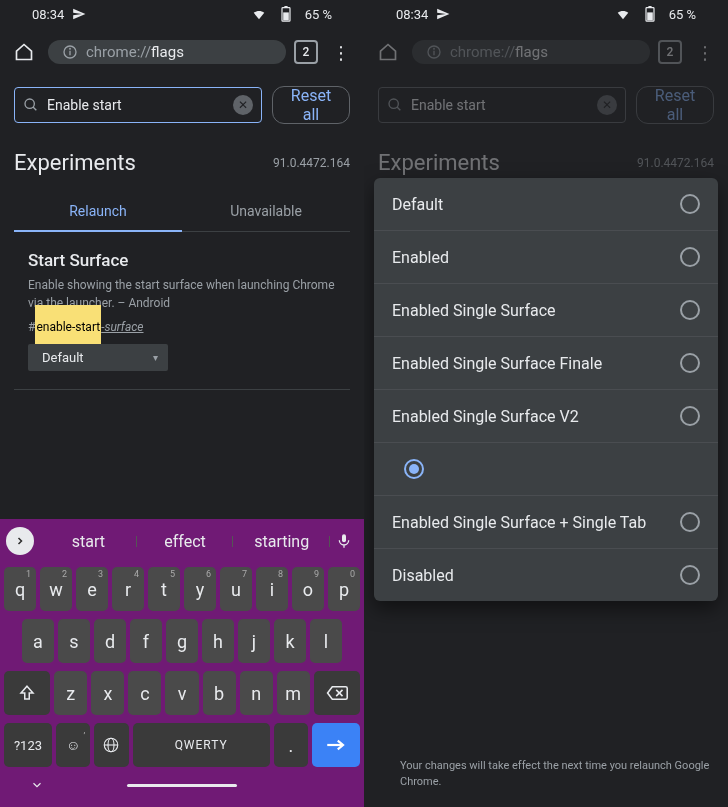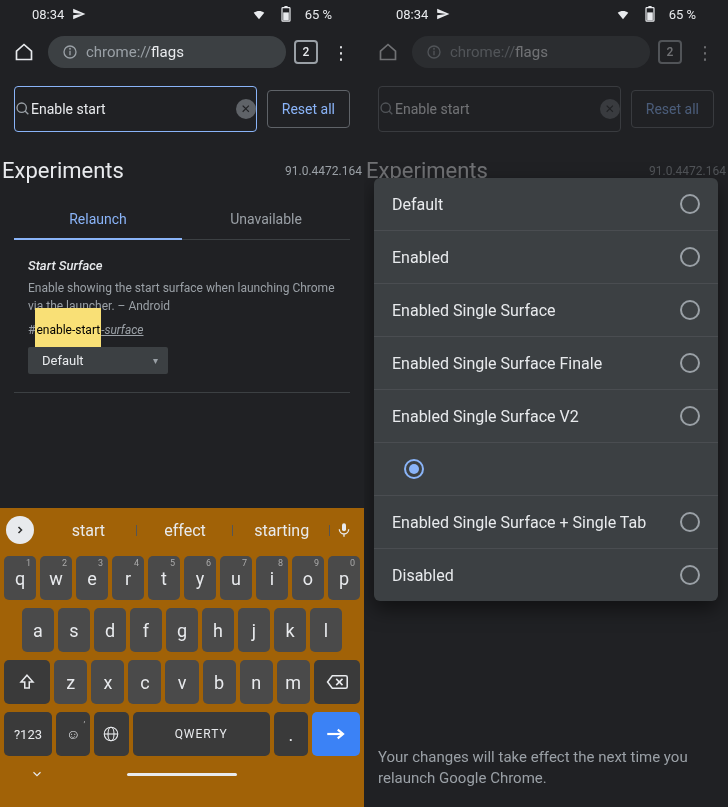--- a/index.html
+++ b/index.html
@@ -8,58 +8,58 @@
 
 
 .status-bar { height: 28px; display: flex; justify-content: space-between; align-items: center; padding: 0 32px; color: #e8eaed; font-size: 13px; }
 .status-left { display: flex; align-items: center; gap: 8px; }
 .status-right { display: flex; align-items: center; gap: 14px; }
 .telegram-icon { display: inline-block; }
 
 
 .browser-bar { height: 48px; display: flex; align-items: center; padding: 0 8px; gap: 8px; }
 .home-btn { width: 32px; height: 32px; display: flex; align-items: center; justify-content: center; color: #e8eaed; }
-.url-pill { flex: 1; background: #3c4043; border-radius: 20px; height: 32px; display: flex; align-items: center; padding: 0 14px; gap: 8px; color: #9aa0a6; font-size: 15px; }
+.url-pill { flex: 1; background: #3c4043; border-radius: 20px; height: 24px; display: flex; align-items: center; padding: 0 14px; gap: 8px; color: #9aa0a6; font-size: 15px; }
 .url-pill .proto { color: #9aa0a6; }
 .url-pill .path { color: #e8eaed; }
 .tab-count { width: 24px; height: 24px; border: 2px solid #9aa0a6; border-radius: 4px; display: flex; align-items: center; justify-content: center; color: #e8eaed; font-size: 12px; font-weight: 500; }
 .menu-dots { color: #e8eaed; padding: 0 6px; font-size: 18px; }
 
 
 .search-row { display: flex; gap: 10px; padding: 10px 14px; align-items: center; }
-.search-box { flex: 1; border: 1px solid #5f6368; border-radius: 4px; height: 46px; display: flex; align-items: center; padding: 0 0; }
+.search-box { flex: 1; border: 1px solid #5f6368; border-radius: 4px; height: 36px; display: flex; align-items: center; padding: 0 8px; gap: 8px; }
 .search-box.active { border-color: #8ab4f8; }
 .search-box input { flex: 1; background: transparent; border: none; outline: none; color: #e8eaed; font-size: 14px; }
 .search-box input::placeholder { color: #9aa0a6; }
 .clear-btn { width: 20px; height: 20px; background: #5f6368; border-radius: 50%; display: flex; align-items: center; justify-content: center; color: #202124; font-size: 12px; }
-.reset-btn { border: 1px solid #5f6368; border-radius: 4px; height: 38px; padding: 0 14px; color: #8ab4f8; background: transparent; font-size: 14px; display: flex; align-items: center; }
-
-
-.exp-header { display: flex; justify-content: space-between; align-items: center; padding: 16px 2px 8px; }
+.reset-btn { border: 1px solid #5f6368; border-radius: 12px; height: 38px; padding: 0 14px; color: #8ab4f8; background: transparent; font-size: 16px; display: flex; align-items: center; }
+
+
+.exp-header { display: flex; justify-content: space-between; align-items: center; padding: 16px 14px 8px; }
 .exp-title { color: #e8eaed; font-size: 22px; font-weight: 400; }
 .exp-version { color: #9aa0a6; font-size: 12px; }
 
 
 .tabs { display: flex; border-bottom: 1px solid #3c4043; margin: 8px 14px 0; }
 .tab { flex: 1; text-align: center; padding: 12px 0; color: #9aa0a6; font-size: 14px; position: relative; }
 .tab.active { color: #8ab4f8; }
 .tab.active::after { content: ''; position: absolute; bottom: -1px; left: 0; right: 0; height: 2px; background: #8ab4f8; }
 
 
 .flag-card { padding: 18px 14px; border-bottom: 1px solid #3c4043; margin: 0 14px; }
-.flag-title { color: #e8eaed; font-size: 13px; font-weight: 500; margin-bottom: 6px; font-style: italic; }
+.flag-title { color: #e8eaed; font-size: 17px; font-weight: 500; margin-bottom: 6px; }
 .flag-desc { color: #9aa0a6; font-size: 12px; line-height: 1.5; margin-bottom: 8px; }
 .flag-link { font-size: 12px; color: #9aa0a6; }
 .flag-link .hl { background: #f9e076; color: #000; padding: 15px 1px; }
 .flag-link .rest { text-decoration: underline; font-style: italic; }
 .flag-select { margin-top: 10px; background: #3c4043; color: #e8eaed; border: none; padding: 6px 28px 6px 14px; font-size: 13px; border-radius: 2px; position: relative; display: inline-flex; align-items: center; width: 140px; }
 .flag-select::after { content: '▾'; position: absolute; right: 10px; font-size: 10px; color: #9aa0a6; }
 
 
-.keyboard { position: absolute; bottom: 0; left: 0; right: 0; background: #a16207; padding-bottom: 19px; }
+.keyboard { position: absolute; bottom: 0; left: 0; right: 0; background: #701a75; padding-bottom: 8px; }
 .suggestion-row { display: flex; align-items: center; height: 44px; padding: 0 6px; }
 .sug-back { width: 28px; height: 28px; background: #e8eaed; border-radius: 50%; display: flex; align-items: center; justify-content: center; color: #2d2d2d; margin-right: 6px; }
 .sug-item { flex: 1; text-align: center; color: #e8eaed; font-size: 16px; position: relative; }
 .sug-item:not(:last-of-type)::after { content: ''; position: absolute; right: 0; top: 4px; bottom: 4px; width: 1px; background: #555; }
 .mic-icon { width: 28px; display: flex; align-items: center; justify-content: center; color: #e8eaed; }
 .key-row { display: flex; gap: 4px; padding: 4px 4px; }
 .key { flex: 1; background: #4a4a4a; border-radius: 5px; height: 44px; display: flex; align-items: center; justify-content: center; color: #e8eaed; font-size: 18px; position: relative; }
 .key .sup { position: absolute; top: 2px; right: 5px; font-size: 9px; color: #aaa; }
 .key.dark { background: #3a3a3a; }
 .key.wide { flex: 1.4; }
@@ -76,21 +76,21 @@
 
 .popup { position: absolute; top: 178px; left: 10px; right: 10px; background: #3c4043; border-radius: 6px; overflow: hidden; z-index: 10; box-shadow: 0 8px 20px rgba(0,0,0,0.5); }
 .popup-item { display: flex; align-items: center; justify-content: space-between; padding: 16px 18px; border-bottom: 1px solid #4a4d51; color: #e8eaed; font-size: 16px; }
 .popup-item:last-child { border-bottom: none; }
 .radio { width: 20px; height: 20px; border: 2px solid #9aa0a6; border-radius: 50%; flex-shrink: 0; margin-left: 12px; display: flex; align-items: center; justify-content: center; }
 .radio.sel { border-color: #8ab4f8; }
 .radio.sel::after { content: ''; width: 10px; height: 10px; background: #8ab4f8; border-radius: 50%; }
 
 
 .relaunch-bar { position: absolute; bottom: 18px; left: 14px; right: 14px; display: flex; align-items: center; gap: 10px; z-index: 5; }
-.relaunch-text { flex: 1; color: #9aa0a6; font-size: 15px; line-height: 1.4; }
+.relaunch-text { flex: 1; color: #9aa0a6; font-size: 11px; line-height: 1.4; margin-left: 22px; }
 .relaunch-btn { background: #8ab4f8; color: #202124; border: none; border-radius: 4px; padding: 8px 14px; font-size: 13px; font-weight: 500; }
 
 svg { display: block; }
 </style>
 </head>
 <body>
 
 <div class="screen">
 
   <div class="status-bar">

